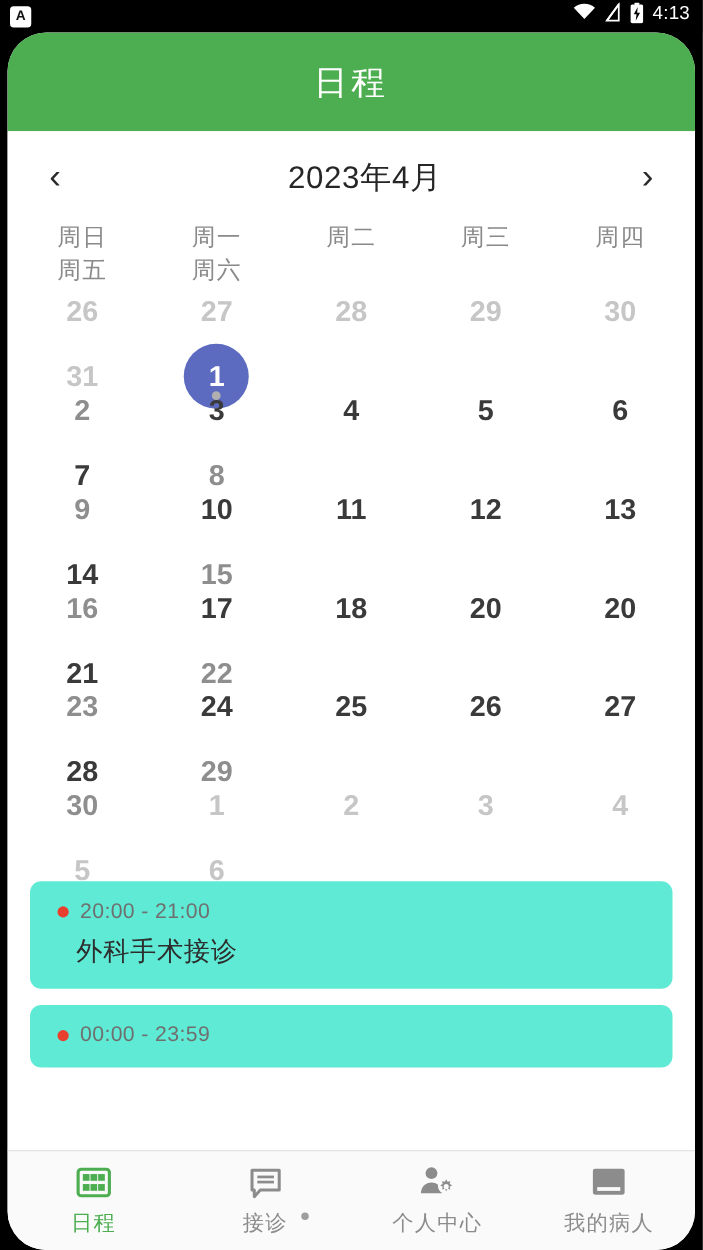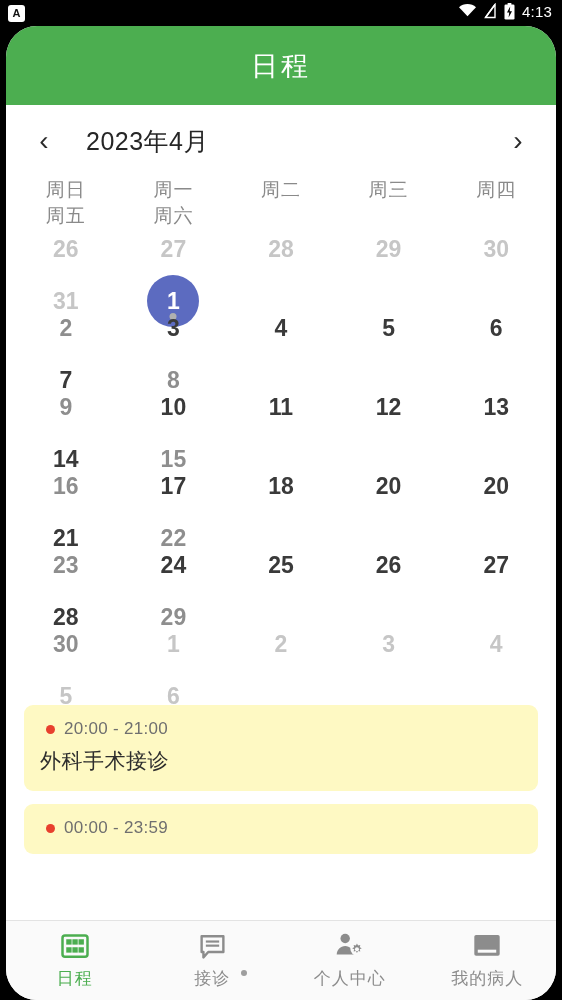--- a/index.html
+++ b/index.html
@@ -66,21 +66,21 @@
     width: 40px; height: 40px;
     display: flex; align-items: center; justify-content: center;
     color: #2b2b2b;
     font-size: 26px; line-height: 1;
     background: none; border: none; cursor: pointer;
     font-family: "Liberation Sans", sans-serif;
   }
   .month-label {
     flex: 1 1 auto;
     font-size: 25px; color: #262626; font-weight: 400;
-    padding-left: 22px; letter-spacing: .5px;
+    padding-left: 22px; letter-spacing: .5px; text-align: center;
   }
   .chev { font-size: 28px; font-weight: 300; color: #2b2b2b; }
 
   .weekdays, .week-row {
     display: grid;
     grid-template-columns: repeat(5, 1fr);
   }
   .weekdays { height: 46px; align-items: center; }
   .wd {
     text-align: center; font-size: 19px; color: #8a8a8a; letter-spacing: 1px;
@@ -113,38 +113,38 @@
   }
 
   
   .events {
     flex: 1 1 auto;
     background: #fff;
     padding: 8px 18px 0 18px;
     overflow: hidden;
   }
   .event-card {
-    background: #fef9c3;
+    background: #5eead4;
     border-radius: 9px;
     padding: 14px 0 16px 0;
     margin-bottom: 13px;
     cursor: pointer;
   }
   .event-time-row {
     display: flex; align-items: center; gap: 9px;
     padding-left: 22px;
   }
   .event-dot {
     width: 9px; height: 9px; border-radius: 50%;
     background: #e8402e; flex: 0 0 9px;
   }
   .event-time { font-size: 17px; color: #6f6f6f; letter-spacing: .3px; }
   .event-title {
     font-size: 21px; color: #2d2d2d;
-    padding-left: 16px; margin-top: 8px; letter-spacing: .5px;
+    padding-left: 37px; margin-top: 8px; letter-spacing: .5px;
   }
 
   
   .bottomnav {
     flex: 0 0 80px;
     background: #fafafa;
     border-top: 1px solid #e3e3e3;
     display: grid; grid-template-columns: repeat(4, 1fr);
   }
   .navitem {

